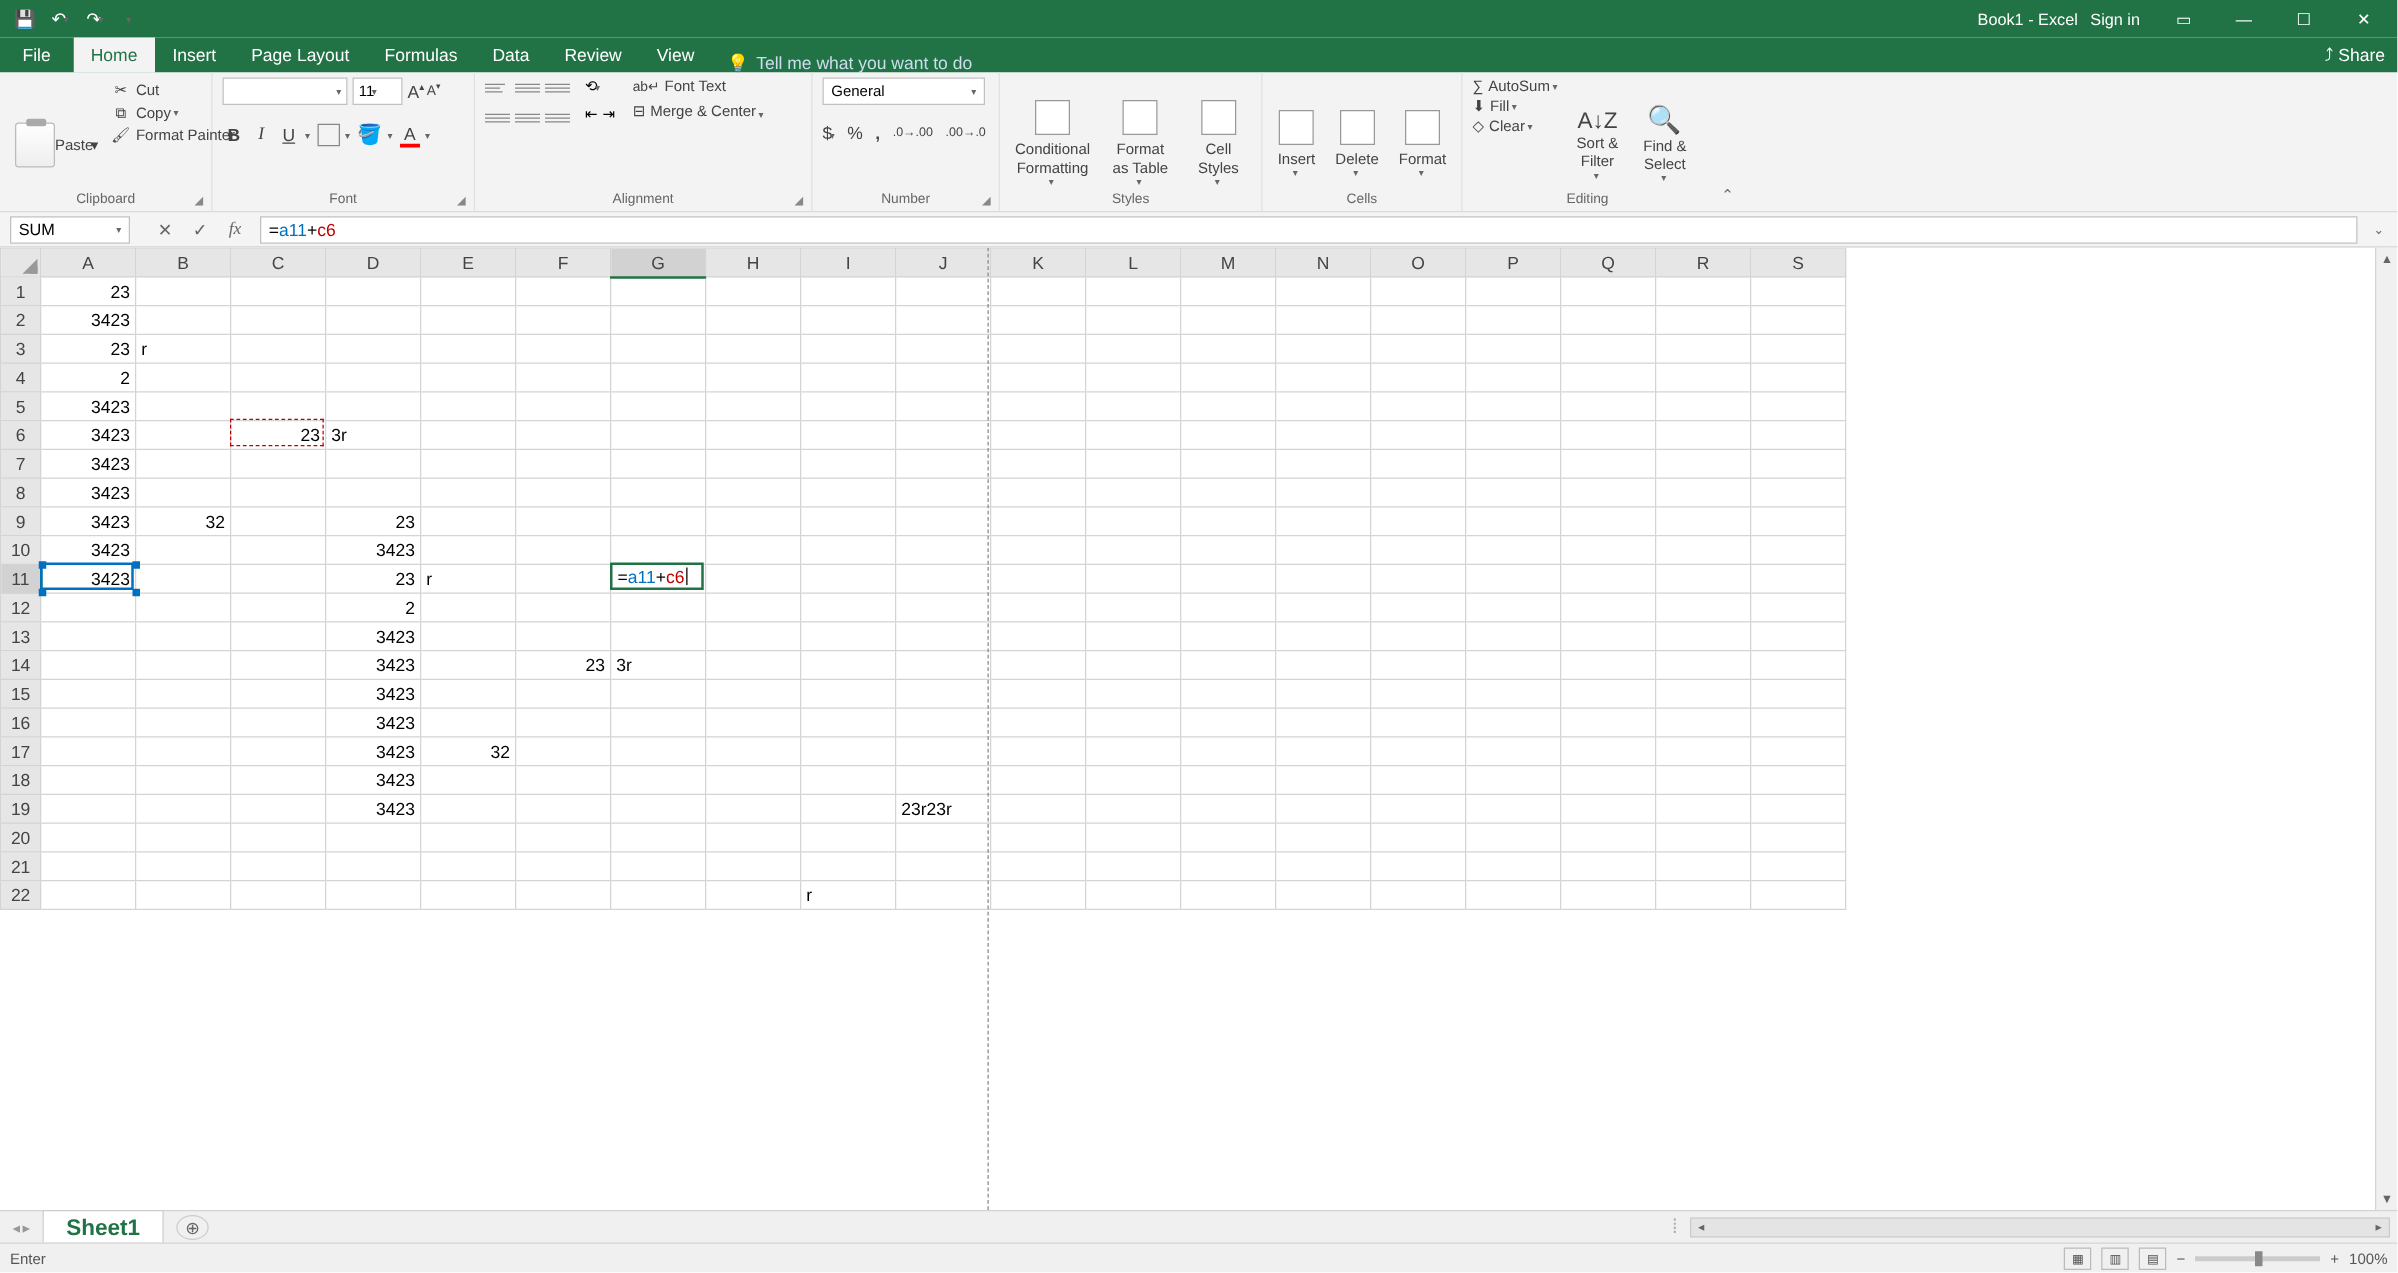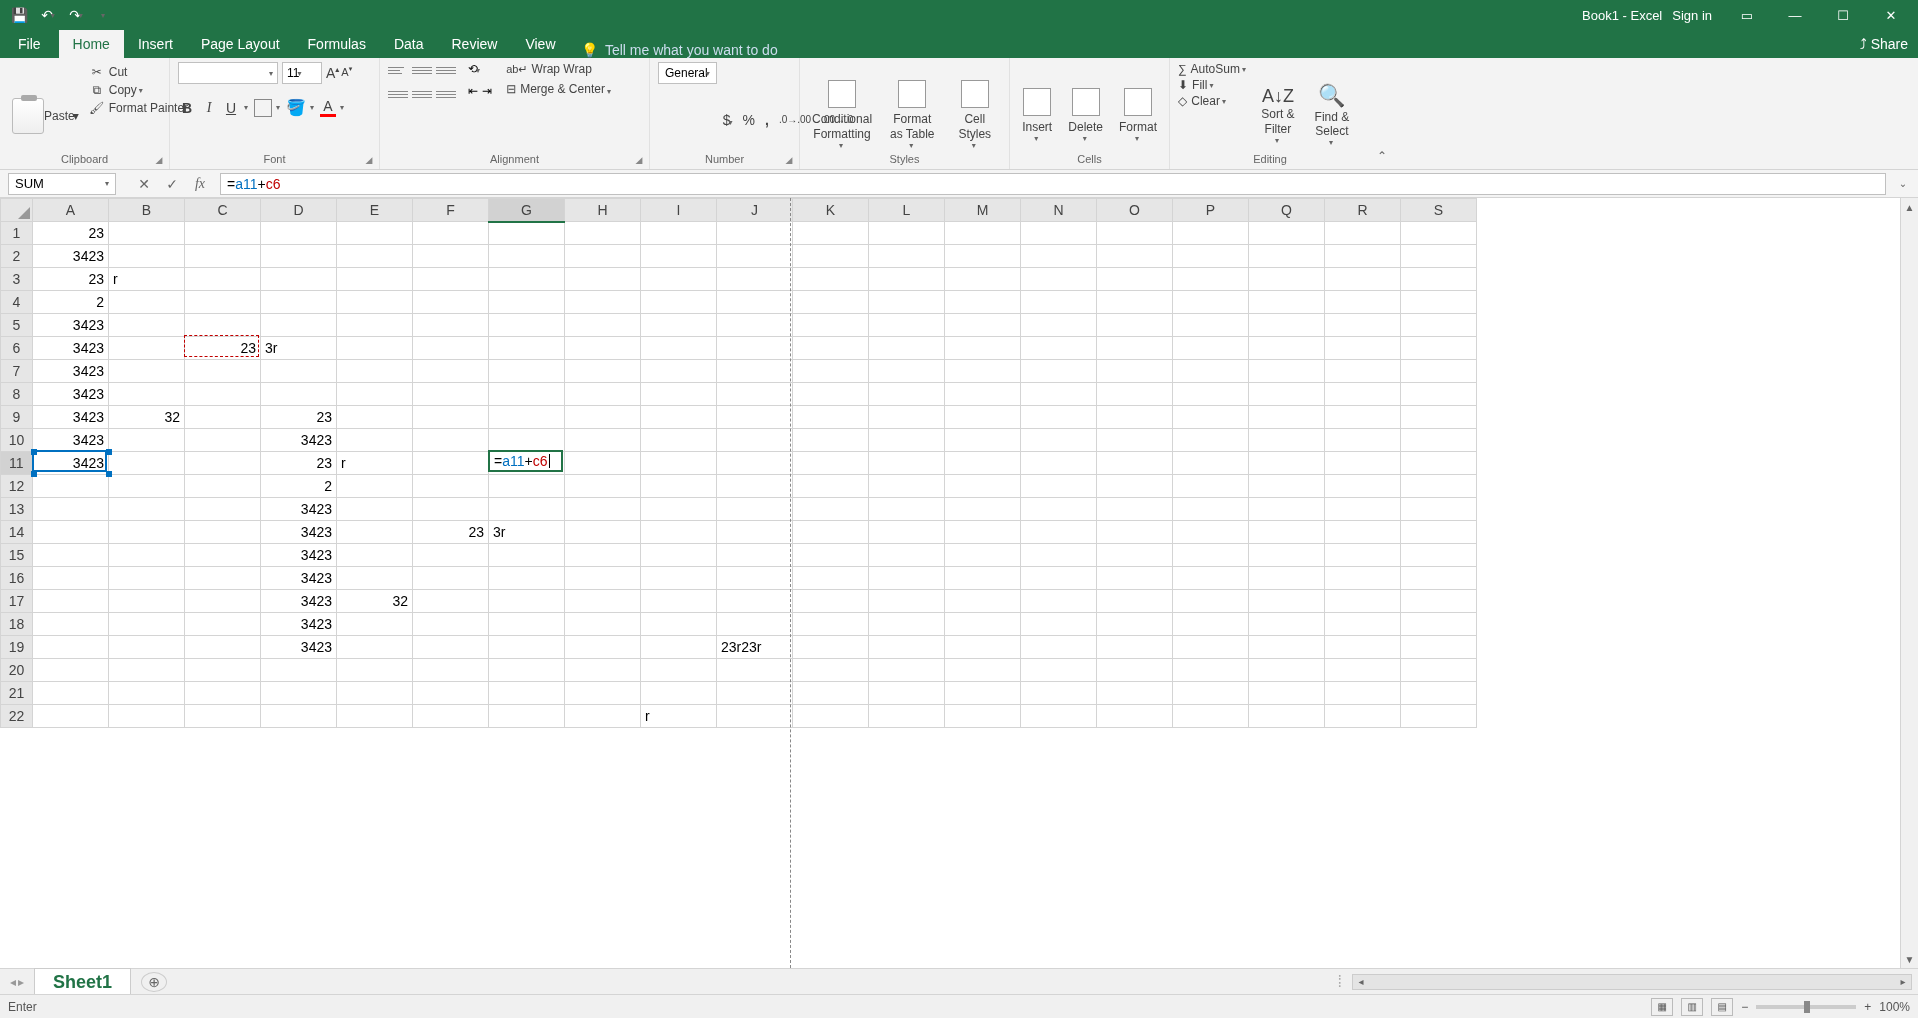--- a/index.html
+++ b/index.html
@@ -69,21 +69,21 @@
 .edit-body { display: flex; gap: 8px; }
 .edit-left { display: flex; flex-direction: column; gap: 2px; font-size: 12px; color: #444; }
 .edit-left .row { display: flex; align-items: center; gap: 4px; white-space: nowrap; }
 .edit-right { display: flex; gap: 6px; }
 .edit-right .big-btn { width: 48px; }
 
 .collapse-ribbon { width: 24px; display: flex; align-items: flex-end; justify-content: center; padding-bottom: 6px; color: #666; font-size: 12px; }
 
 
 .formula-row { height: 28px; background: #f4f4f4; border-bottom: 1px solid #d4d4d4; display: flex; align-items: center; }
-.namebox { width: 108px; height: 22px; border: 1px solid #c0c0c0; background: #fff; margin: 0 4px 0 8px; display: flex; align-items: center; padding: 0 6px; font-size: 13px; justify-content: space-between; }
+.namebox { width: 96px; height: 22px; border: 1px solid #c0c0c0; background: #fff; margin: 0 4px 0 8px; display: flex; align-items: center; padding: 0 6px; font-size: 13px; justify-content: space-between; }
 .fb-sep { width: 4px; height: 22px; }
 .fb-btns { display: flex; gap: 4px; padding: 0 8px; }
 .fb-btns .fb { width: 24px; height: 22px; display: flex; align-items: center; justify-content: center; font-size: 14px; color: #666; }
 .fx { font-style: italic; font-family: serif; font-size: 14px; color: #555; }
 .formula-input { flex: 1; height: 22px; background: #fff; border: 1px solid #c0c0c0; margin-right: 8px; padding: 0 6px; font-size: 14px; display: flex; align-items: center; }
 .formula-expand { width: 18px; display: flex; align-items: center; justify-content: center; color: #666; font-size: 10px; margin-right: 6px; }
 
 
 .grid-area { flex: 1; display: flex; overflow: hidden; position: relative; }
 .grid-scroll { flex: 1; overflow: hidden; position: relative; }
@@ -270,35 +270,35 @@
       <div style="display:flex;flex-direction:column;gap:8px;margin-left:6px">
         <div style="font-size:12px">⟲<span class="dd">▾</span></div>
         <div style="display:flex;gap:4px">
           <span style="font-size:12px">⇤</span>
           <span style="font-size:12px">⇥</span>
         </div>
       </div>
       <div class="align-right">
         <div class="row">
             <span style="font-size:11px">ab↵</span>
-            <span>Wrap Wrap</span>
+            <span>Font Text</span>
           </div>
         <div class="row">
             <span>⊟</span>
             <span>Merge &amp; Center</span>
             <span class="dd">▾</span>
           </div>
       </div>
     </div>
     <div class="label">Alignment</div>
     <div class="dl">◢</div>
   </div>
 
   <div class="group" style="width:150px">
-    <div class="group-body" style="">
+    <div class="group-body" style="flex-direction:column">
       <div class="num-top">
           <span>General</span>
           <span class="dd">▾</span>
         </div>
       <div class="num-bottom">
         <span>$<span class="dd">▾</span></span>
         <span>%</span>
         <span style="font-weight:bold">,</span>
         <span style="font-size:10px">.0→.00</span>
         <span style="font-size:10px">.00→.0</span>

